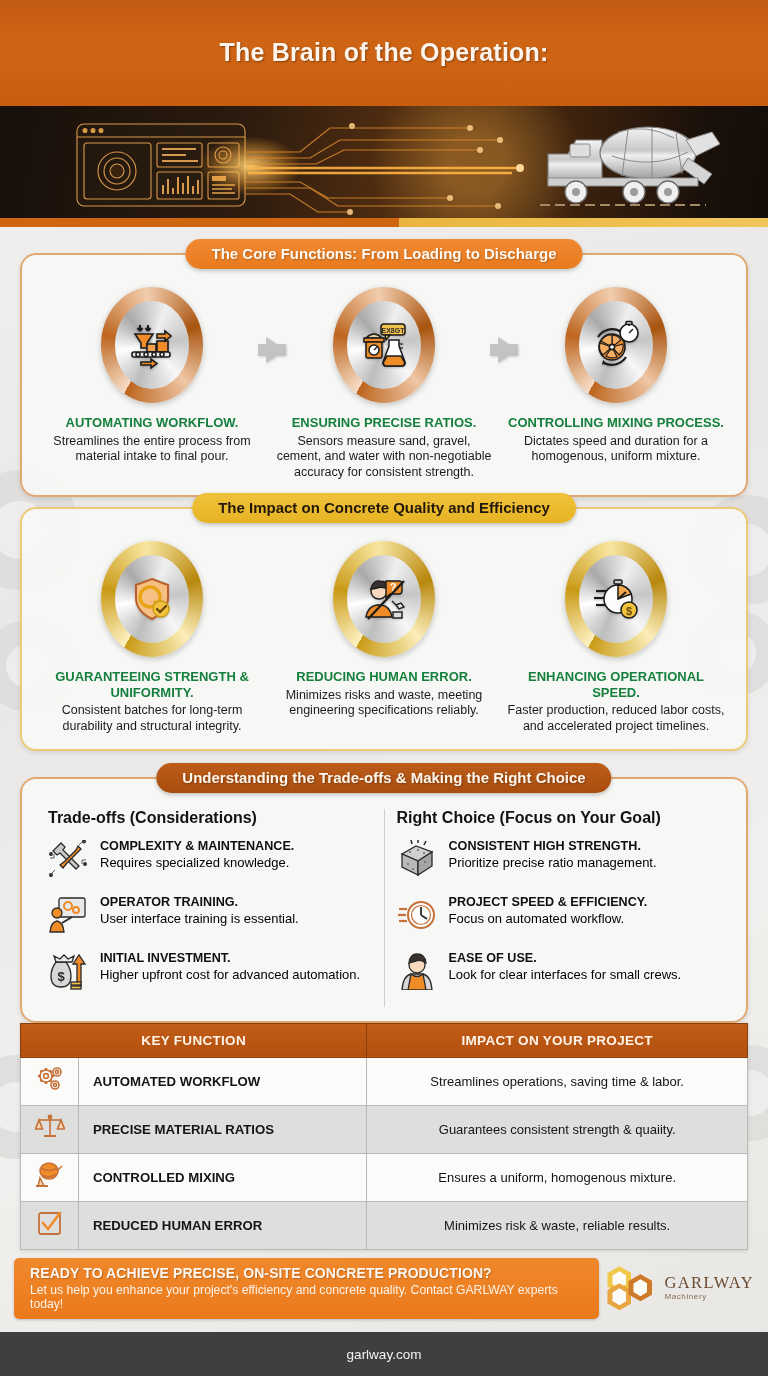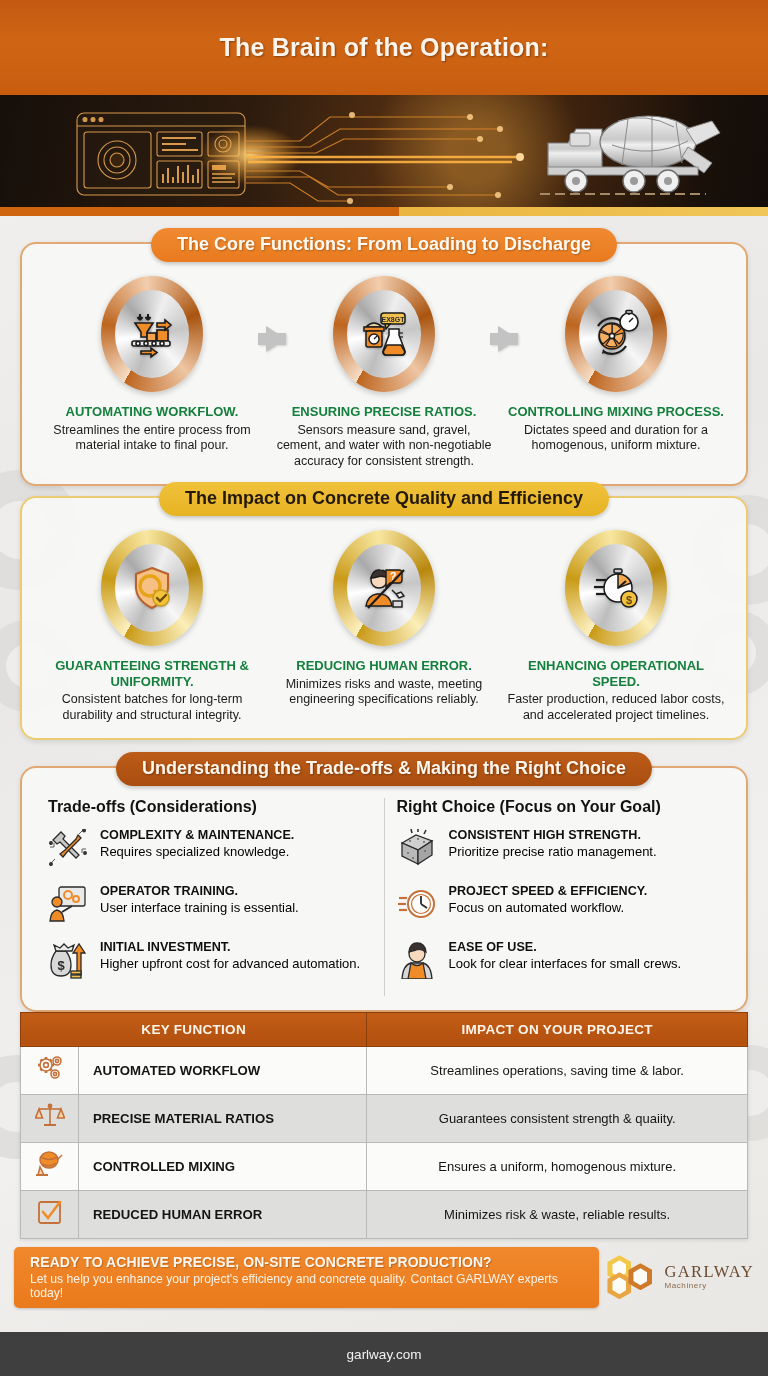--- a/index.html
+++ b/index.html
@@ -38,21 +38,21 @@
     position:absolute; inset:0; border-radius:50%;
     background:
       repeating-conic-gradient(#dedddb 0deg 14deg, transparent 14deg 28deg);
     -webkit-mask: radial-gradient(circle, transparent 0 62%, #000 62% 100%);
             mask: radial-gradient(circle, transparent 0 62%, #000 62% 100%);
   }
 
   
   .title-bar {
     position: relative;
-    height: 95px;
+    height: 106px;
     background: linear-gradient(180deg,#c35a12 0%, #cf6514 45%, #c85d10 100%);
     display: flex; flex-direction: column;
     align-items: center; justify-content: center;
     gap: 2px;
   }
   .title-bar h1 {
     color: #fdf4ec;
     font-size: 25px;
     font-weight: bold;
     letter-spacing: .2px;
@@ -83,21 +83,21 @@
     border: 2px solid #e2a874;
     box-shadow: 0 2px 5px rgba(0,0,0,.10);
     padding: 26px 14px 14px;
   }
   .card.gold { border-color: #eccb72; }
   .pill {
     position: absolute;
     top: -16px; left: 50%; transform: translateX(-50%);
     padding: 6px 26px 7px;
     border-radius: 20px;
-    font-size: 18px; font-weight: bold;
+    font-size: 15px; font-weight: bold;
     white-space: nowrap;
     box-shadow: 0 2px 4px rgba(0,0,0,.22);
   }
   .pill.orange { background: linear-gradient(180deg,#f08a32,#e97a1e); color:#fffaf3; text-shadow:1px 1px 2px rgba(0,0,0,.25); }
   .pill.yellow { background: linear-gradient(180deg,#f0c23c,#e6b322); color:#23180a; }
   .pill.dark   { background: linear-gradient(180deg,#bc5c19,#a94d0f); color:#fff6ec; text-shadow:1px 1px 2px rgba(0,0,0,.3); }
 
   
   .cols { display: flex; align-items: flex-start; }
   .col { flex: 1 1 0; text-align: center; padding: 0 6px; position: relative; }

